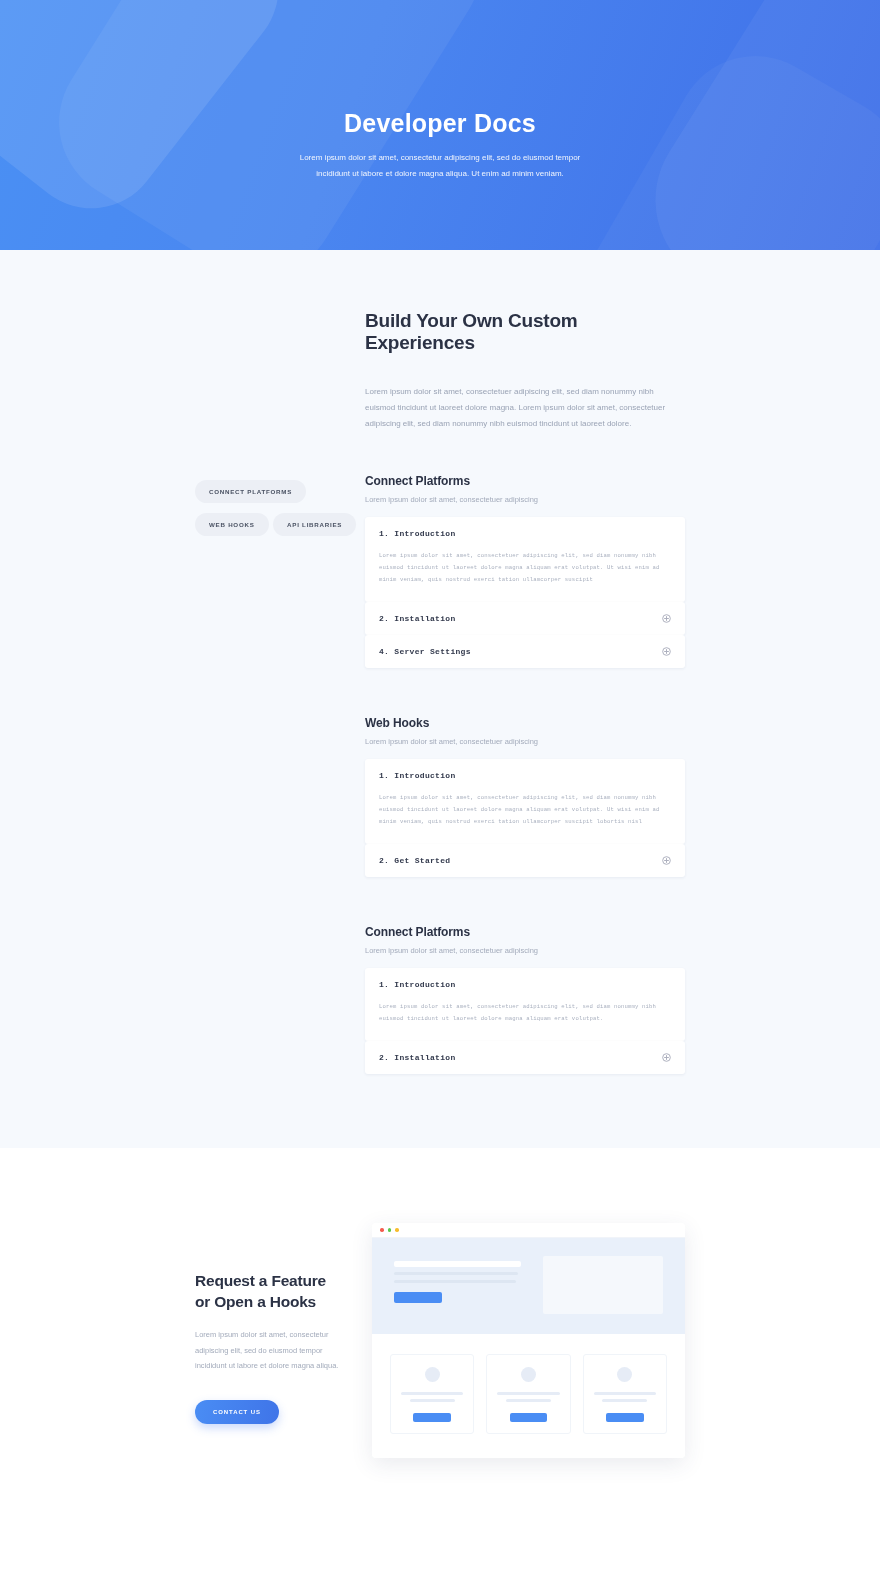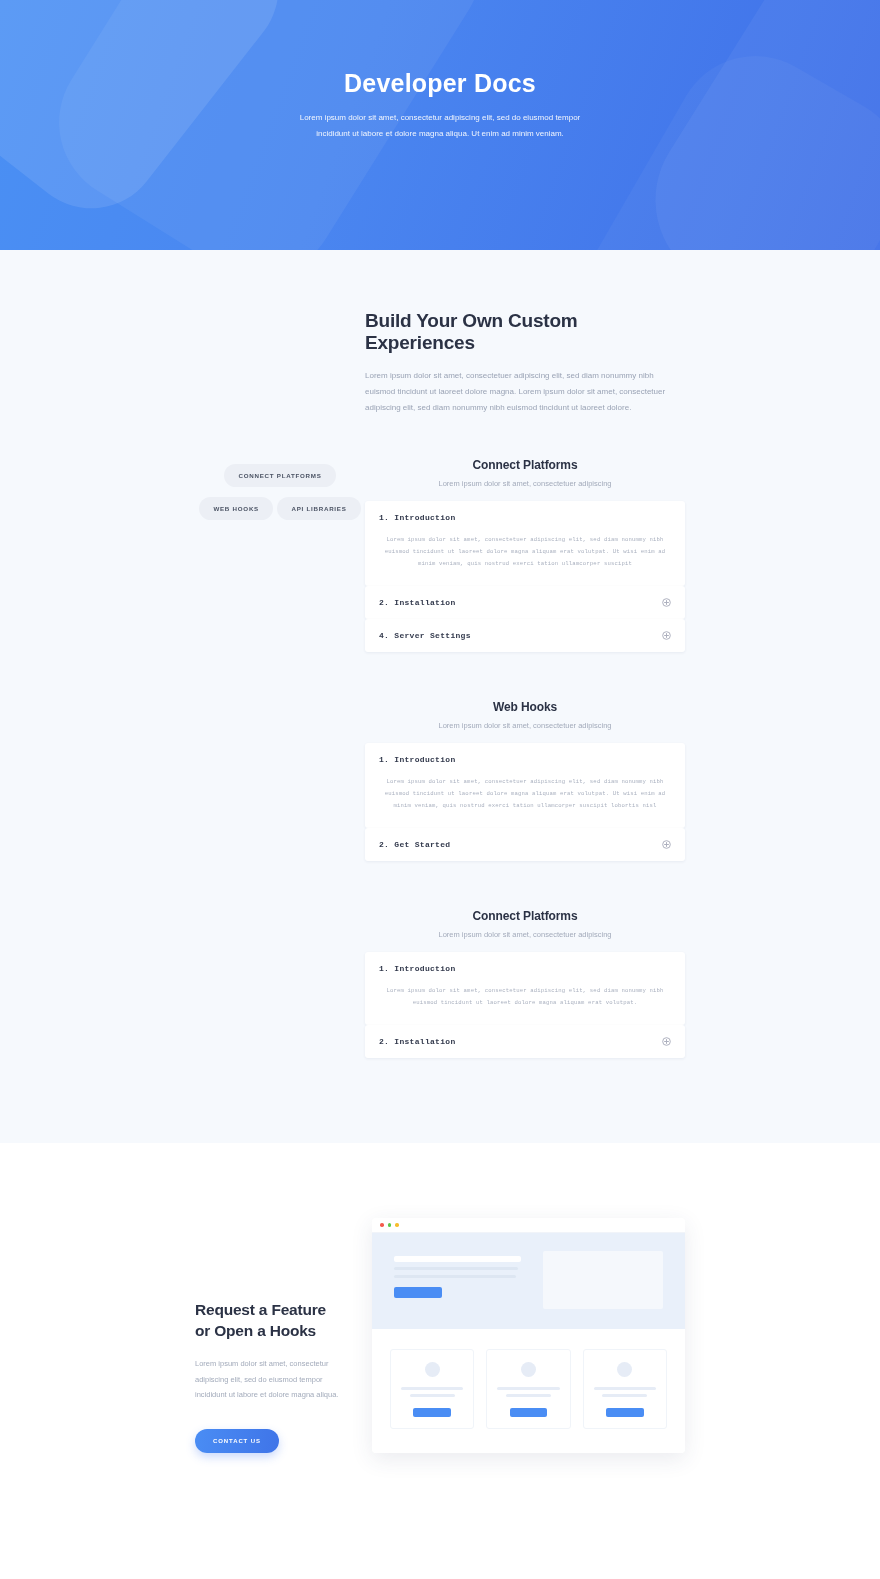--- a/index.html
+++ b/index.html
@@ -50,21 +50,21 @@
     width: 240px; height: 400px;
     right: 30px; top: 60px;
     border-radius: 80px;
     transform: rotate(30deg);
     background: rgba(255,255,255,0.04);
   }
   .hero-inner {
     position: relative;
     z-index: 2;
     text-align: center;
-    padding-top: 68px;
+    padding-top: 108px;
   }
   .hero-title {
     color: #ffffff;
     font-size: 25px;
     font-weight: 700;
     letter-spacing: 0.2px;
     line-height: 1.2;
   }
   .hero-sub {
     margin: 12px auto 0;
@@ -80,34 +80,33 @@
     padding: 60px 0 70px;
   }
   .container { width: 490px; margin: 0 auto; position: relative; }
 
   .intro { padding-left: 170px; }
   .intro-title {
     font-size: 19px;
     font-weight: 700;
     color: #2b3245;
     letter-spacing: -0.2px;
-    margin-bottom: 14px;
+    margin-bottom: 30px;
   }
   .intro-text {
     font-size: 8px;
     line-height: 2.0;
     color: #9aa3b5;
     max-width: 318px;
   }
 
   .docs-body {
     display: flex;
     align-items: flex-start;
     margin-top: 42px;
-    text-align: center;
   }
 
   
   .sidebar { width: 170px; padding-top: 6px; flex: none; }
   .pill {
     display: inline-block;
     background: #eceff5;
     color: #4a5263;
     font-size: 6.2px;
     font-weight: 700;
@@ -134,21 +133,21 @@
     font-size: 7.5px;
     color: #a3abbb;
     margin-bottom: 13px;
   }
 
   .acc-item {
     background: #ffffff;
     border-radius: 3px;
     box-shadow: 0 1px 3px rgba(45,60,100,0.07);
   }
-  .acc-item:last-child { margin-bottom: 15px; }
+  .acc-item:last-child { margin-bottom: 4px; }
 
   .acc-head {
     display: flex;
     align-items: center;
     justify-content: space-between;
     padding: 12px 14px;
     cursor: pointer;
   }
   .acc-title {
     font-family: "Liberation Mono", "DejaVu Sans Mono", monospace;
@@ -175,21 +174,21 @@
 
   
   .request-section {
     background: #ffffff;
     padding: 75px 0 55px;
   }
   .request-wrap {
     width: 490px;
     margin: 0 auto;
     display: flex;
-    align-items: flex-end;
+    align-items: center;
     gap: 22px;
   }
   .request-left { width: 155px; flex: none; padding-top: 14px; }
   .request-title {
     font-size: 15.5px;
     font-weight: 700;
     color: #2b3245;
     line-height: 1.35;
     letter-spacing: -0.2px;
     margin-bottom: 14px;

